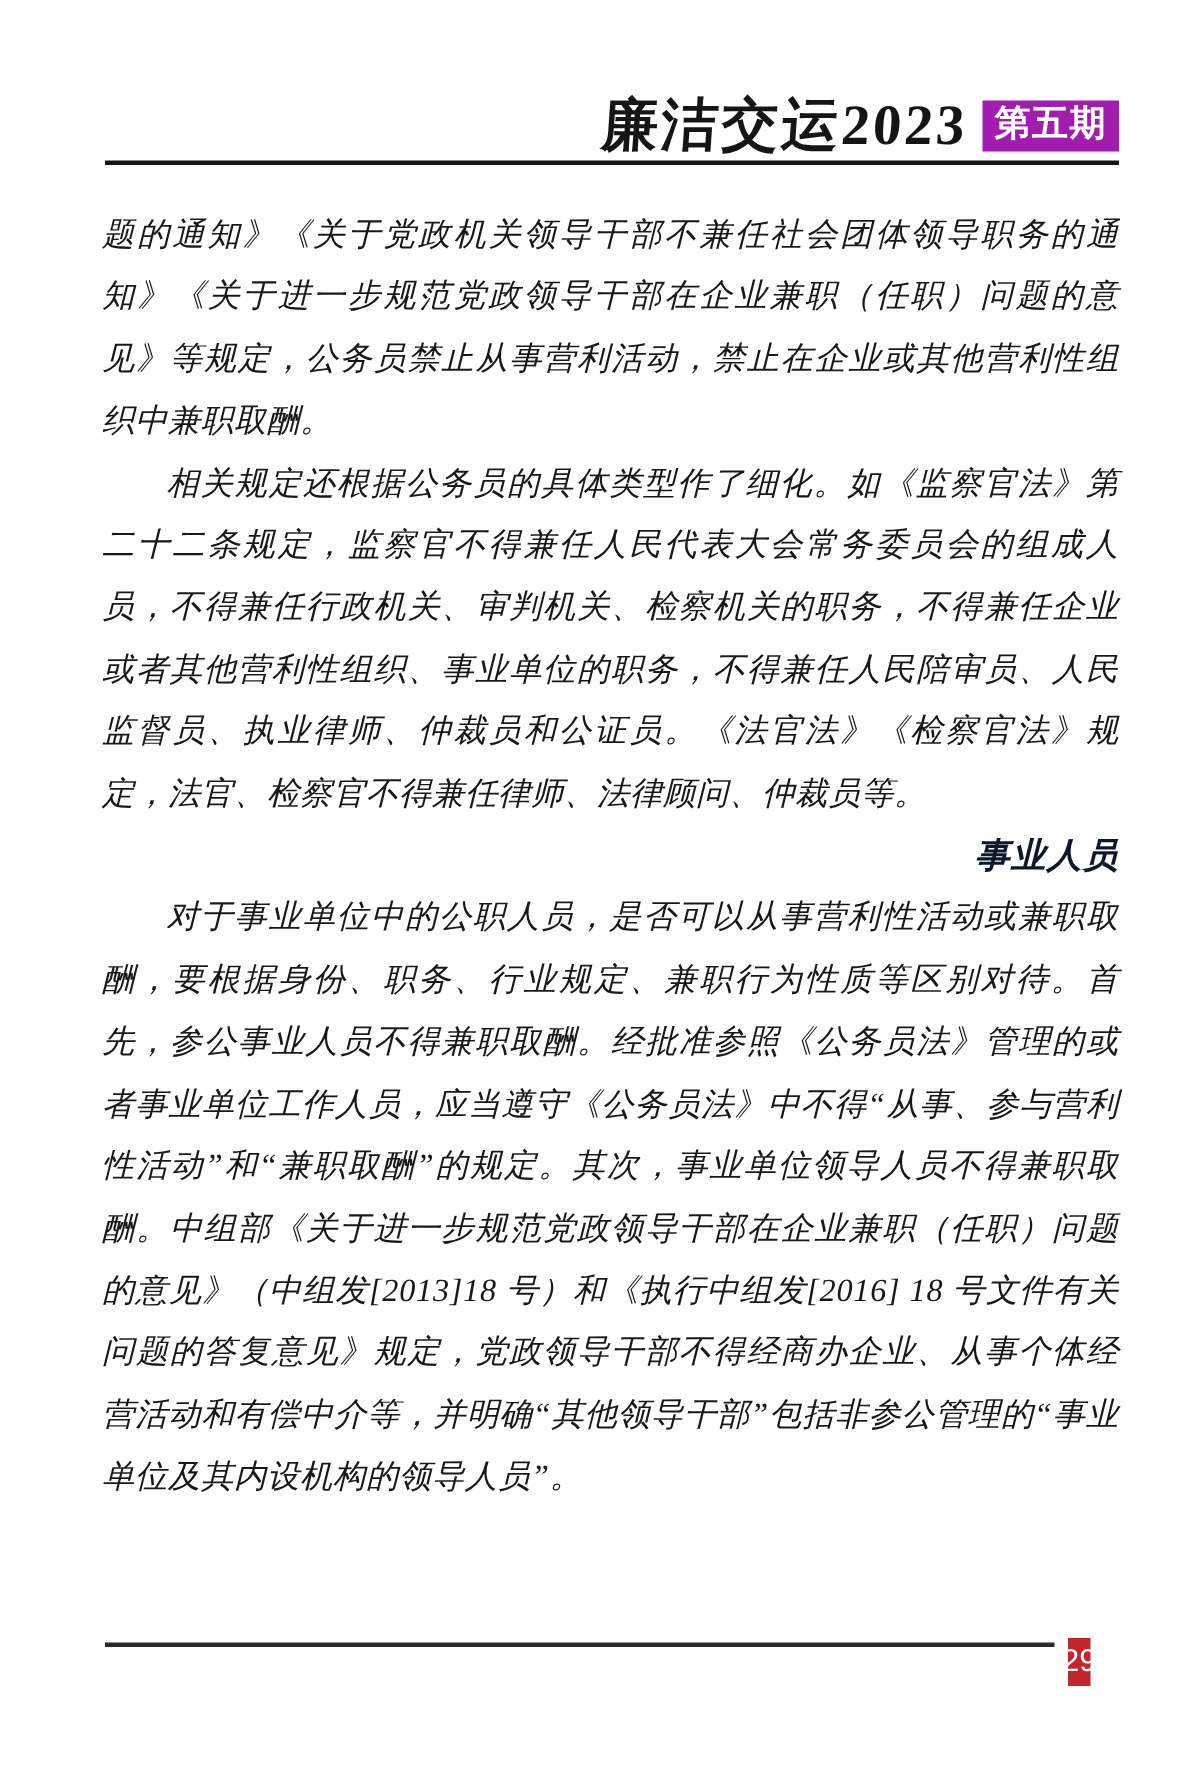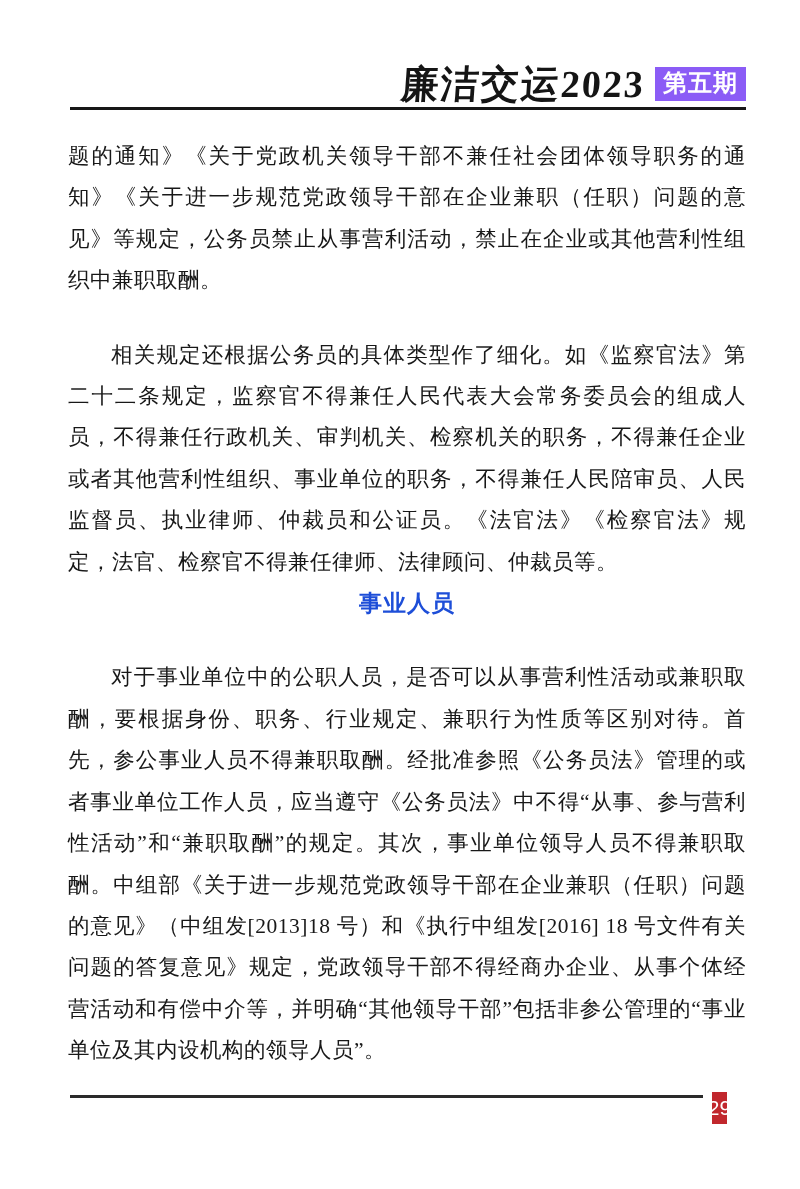--- a/index.html
+++ b/index.html
@@ -31,21 +31,21 @@
     font-family: "Liberation Serif", "DejaVu Serif", serif;
     font-weight: 900;
     font-size: 38px;
     line-height: 1;
     color: #151515;
     letter-spacing: 2px;
     transform: skewX(-4deg);
     white-space: nowrap;
   }
   .issue-badge {
-    background: #8b5cf6;
+    background: #a21caf;
     color: #ffffff;
     font-family: "Liberation Serif", "DejaVu Serif", serif;
     font-weight: 700;
     font-size: 24px;
     line-height: 1;
     padding: 4px 8px 6px 8px;
     letter-spacing: 1px;
     white-space: nowrap;
     text-align: right;
   }
@@ -62,30 +62,31 @@
   .article {
     position: absolute;
     top: 136px;
     left: 68px;
     width: 678px;
     font-size: 21.5px;
     line-height: 41.4px;
     color: #181818;
     text-align: justify;
     letter-spacing: 0.5px;
+    font-style: italic;
   }
   .para { text-align: justify; }
-  .para.indent { text-indent: 2em; margin-top: 33px; }
+  .para.indent { text-indent: 2em; }
   .section-heading {
-    text-align: center;
+    text-align: right;
     font-family: "Liberation Sans", "DejaVu Sans", sans-serif;
     font-weight: 700;
     font-size: 23px;
     line-height: 41.4px;
-    color: #1d4ed8;
+    color: #0f172a;
     letter-spacing: 1px;
   }
 
   
   .footer-rule {
     position: absolute;
     top: 1095px;
     left: 70px;
     width: 633px;
     height: 3px;

